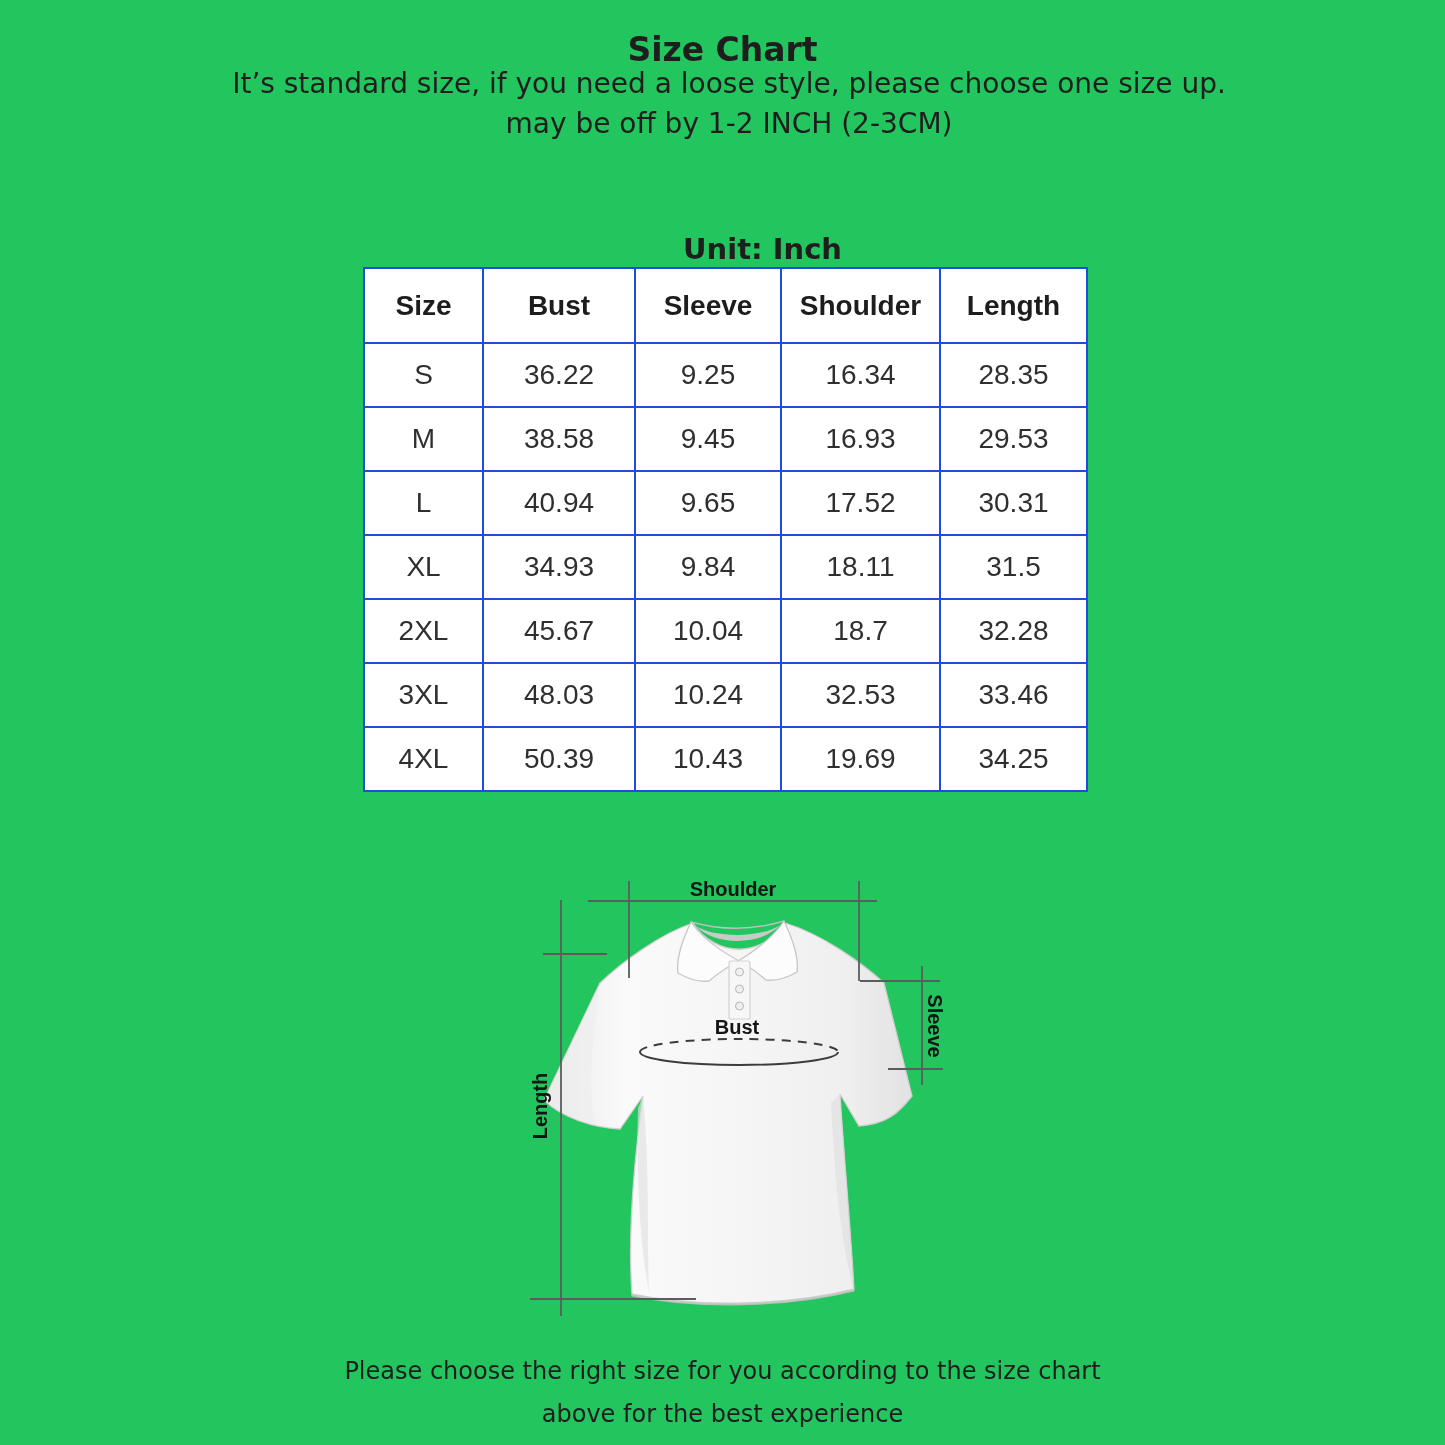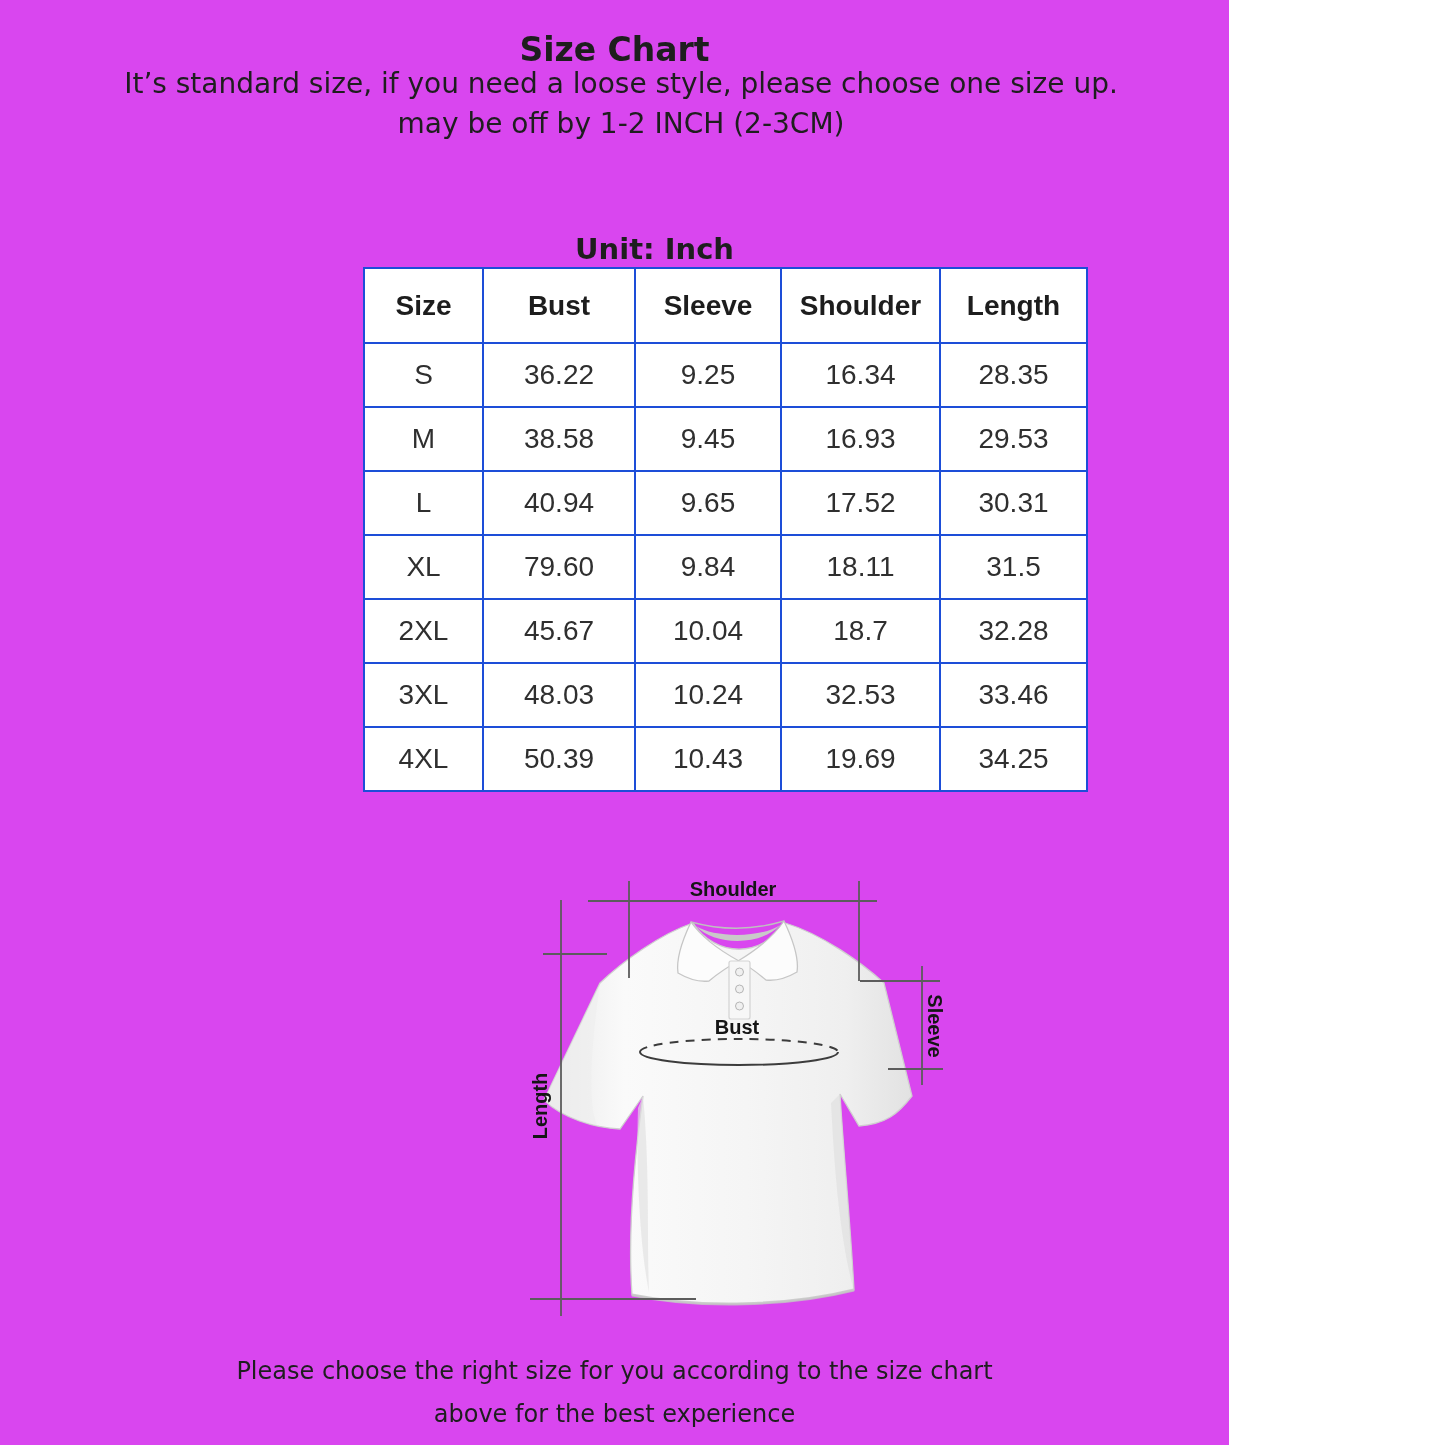--- a/index.html
+++ b/index.html
@@ -1,20 +1,20 @@
 <!DOCTYPE html>
 <html><head>
 <meta charset="utf-8">
 <style>
   html, body { margin: 0; padding: 0; background: #ffffff; }
   .page {
     position: relative;
-    width: 1229px;
+    width: 1445px;
     height: 1445px;
-    background: #d946ef;
+    background: #22c55e;
     overflow: hidden;
     font-family: "DejaVu Sans", sans-serif;
     color: #1e1e1e;
   }
   .centered { position: absolute; left: 0; width: 100%; text-align: center; }
   .title {
     top: 8px;
     font-size: 33px;
     font-weight: 700;
     letter-spacing: 0px;
@@ -130,21 +130,21 @@
         </tr>
         <tr>
           <td>L</td>
           <td>40.94</td>
           <td>9.65</td>
           <td>17.52</td>
           <td>30.31</td>
         </tr>
         <tr>
           <td>XL</td>
-          <td>79.60</td>
+          <td>34.93</td>
           <td>9.84</td>
           <td>18.11</td>
           <td>31.5</td>
         </tr>
         <tr>
           <td>2XL</td>
           <td>45.67</td>
           <td>10.04</td>
           <td>18.7</td>
           <td>32.28</td>

